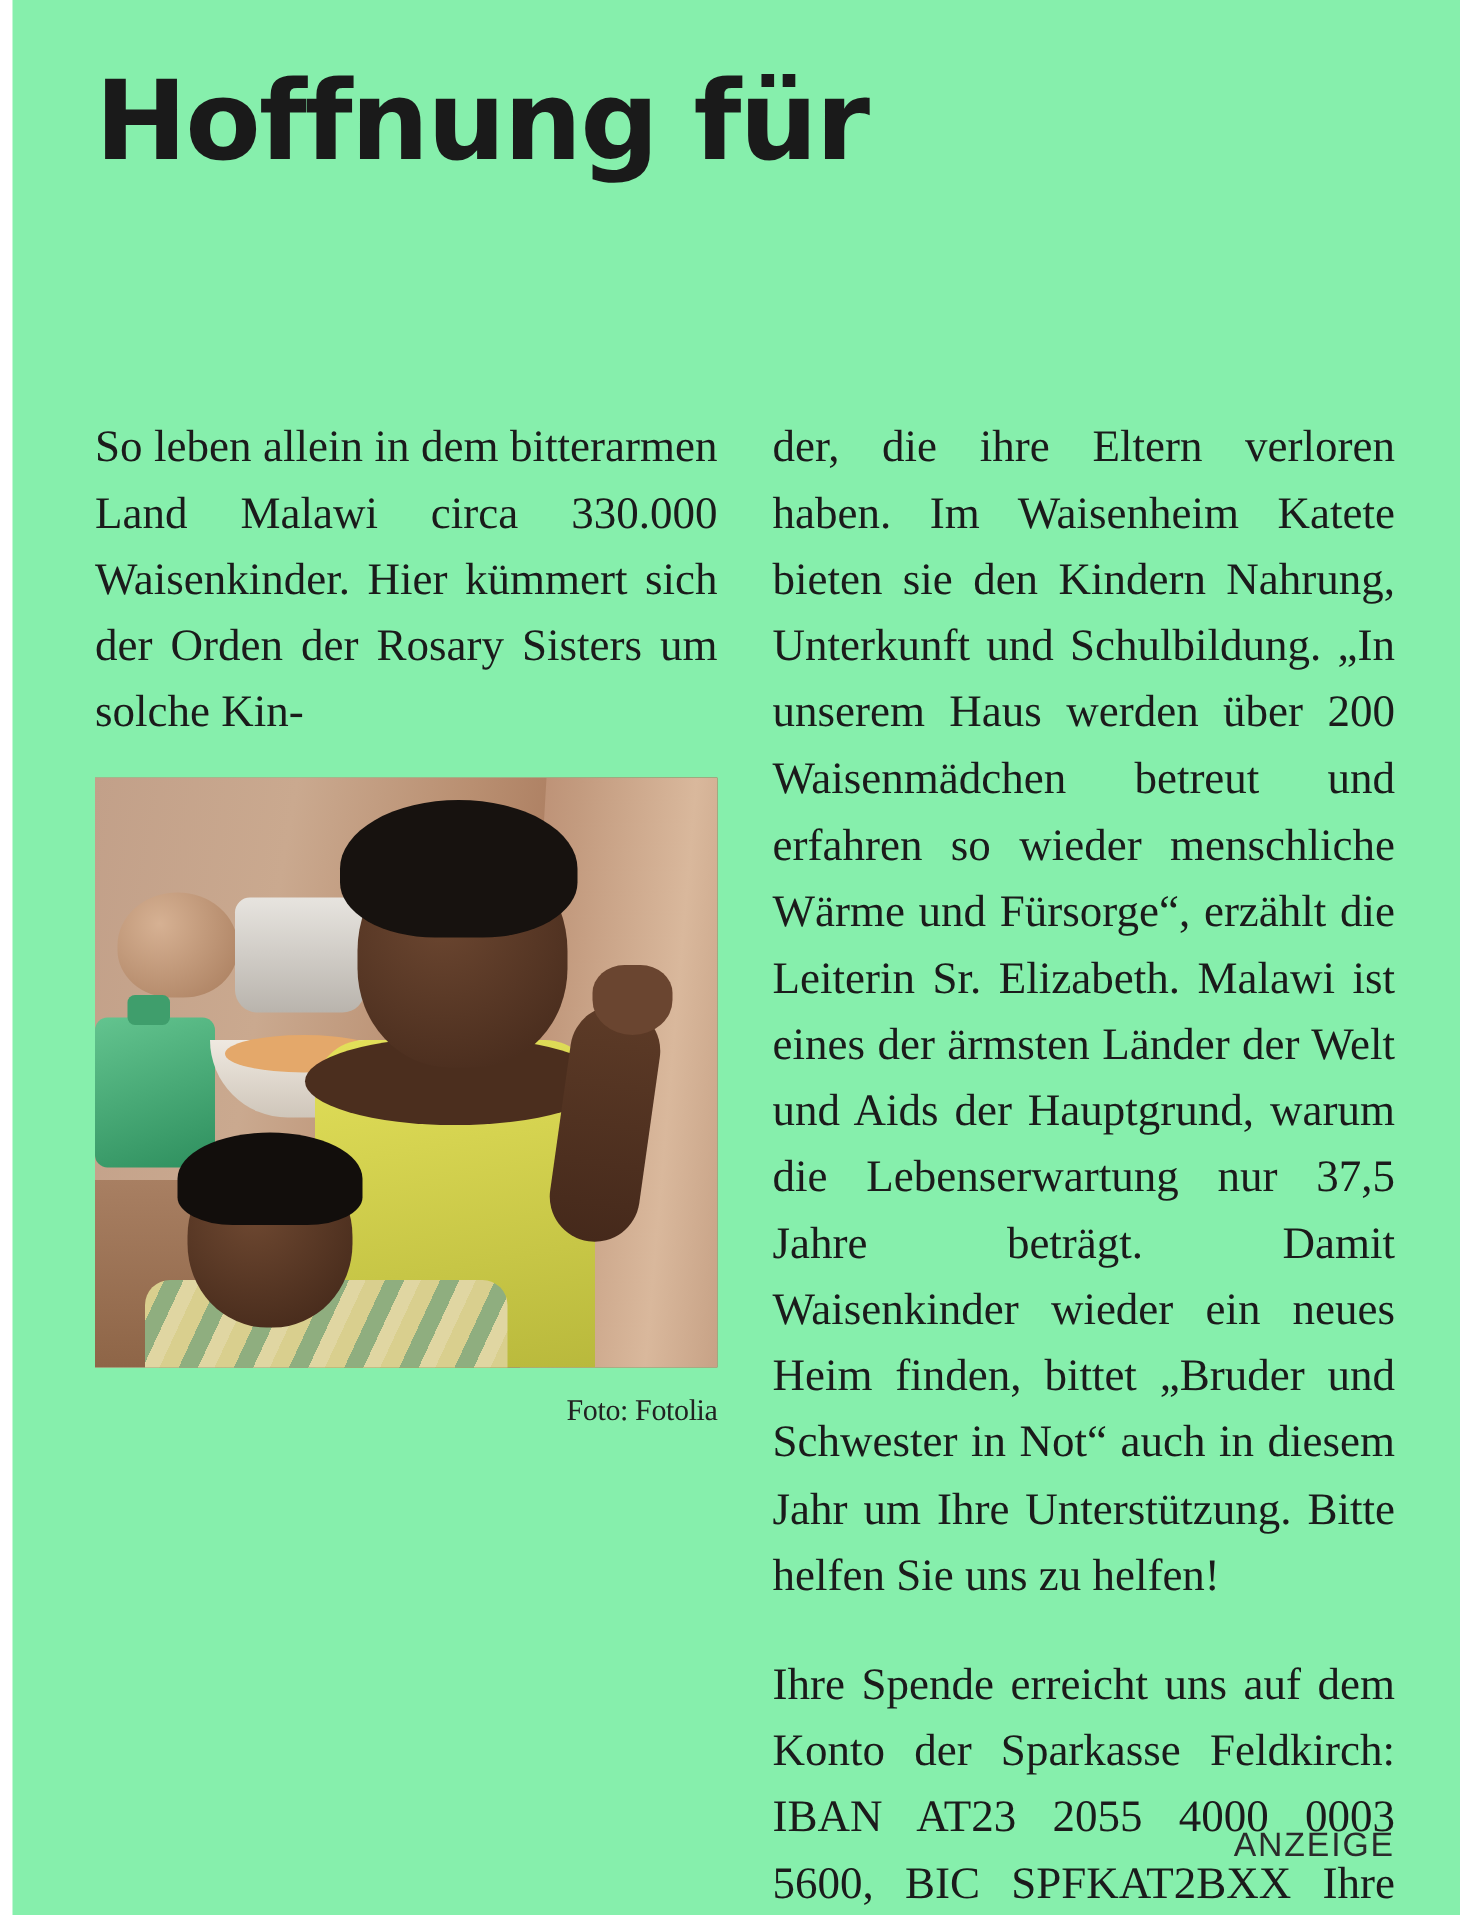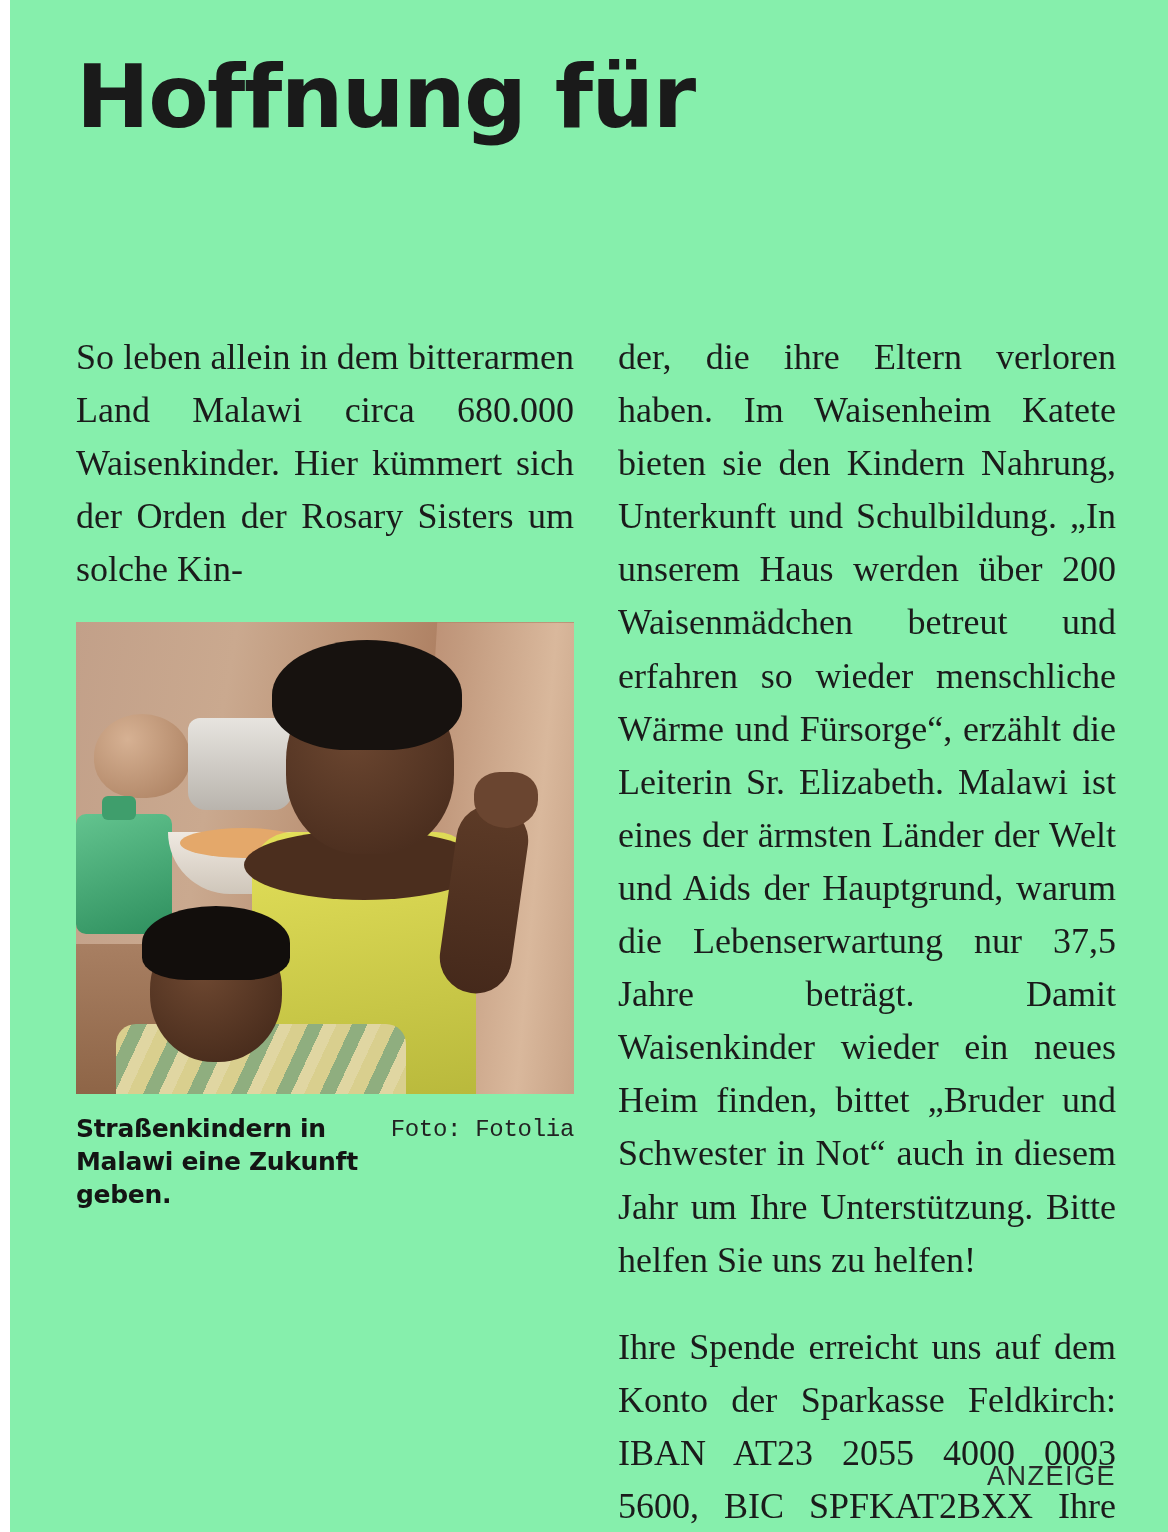--- a/index.html
+++ b/index.html
@@ -224,21 +224,21 @@
     font-family: "DejaVu Sans", sans-serif;
     font-weight: 700;
     font-size: 25px;
     line-height: 1.32;
     color: #141414;
     margin-top: 18px;
     width: 498px;
     letter-spacing: -0.3px;
   }
   .credit {
-    font-family: Liberation Mono, monospace;
+    font-family: Liberation Serif, serif;
     font-weight: 400;
     font-size: 24px;
     color: #222;
     float: right;
     margin-top: 2px;
   }
 
   .anzeige {
     position: absolute;
     right: 0;
@@ -255,21 +255,21 @@
 <div class="page">
   <div class="inner">
 
     <h1 class="headline">
       <span class="l1">Hoffnung für</span>
     </h1>
 
     <div class="columns">
 
       <div class="col col-left">
-        <p class="body-text">So leben allein in dem bitterarmen Land Malawi circa 680.000 Waisenkinder. Hier kümmert sich der Orden der Rosary Sisters um solche Kin-</p>
+        <p class="body-text">So leben allein in dem bitterarmen Land Malawi circa 330.000 Waisenkinder. Hier kümmert sich der Orden der Rosary Sisters um solche Kin-</p>
 
         <div class="photo-wrap">
           <div class="photo">
             <div class="ph-bg"></div>
             <div class="ph-wall"></div>
             <div class="ph-floor"></div>
             <div class="ph-pot1"></div>
             <div class="ph-pot2"></div>
             <div class="ph-can"></div>
             <div class="ph-bowl"></div>
@@ -279,21 +279,20 @@
             <div class="ph-girl-head"></div>
             <div class="ph-girl-hair"></div>
             <div class="ph-arm"></div>
             <div class="ph-hand"></div>
             <div class="ph-sling"></div>
             <div class="ph-baby-head"></div>
             <div class="ph-baby-hair"></div>
           </div>
           <div class="caption">
             <span class="credit">Foto: Fotolia</span>
-            <span>Straßenkindern in Malawi eine Zukunft geben.</span>
           </div>
         </div>
       </div>
 
       <div class="col col-right">
         <p class="body-text">der, die ihre Eltern verloren haben. Im Waisenheim Katete bieten sie den Kindern Nahrung, Unterkunft und Schulbildung. „In unserem Haus werden über 200 Waisenmädchen betreut und erfahren so wieder menschliche Wärme und Fürsorge“, erzählt die Leiterin Sr. Elizabeth. Malawi ist eines der ärmsten Länder der Welt und Aids der Hauptgrund, warum die Lebenserwartung nur 37,5 Jahre beträgt. Damit Waisenkinder wieder ein neues Heim finden, bittet „Bruder und Schwester in Not“ auch in diesem Jahr um Ihre Unterstützung. Bitte helfen Sie uns zu helfen!</p>
         <p class="body-text">Ihre Spende erreicht uns auf dem Konto der Sparkasse Feldkirch: IBAN AT23 2055 4000 0003 5600, BIC SPFKAT2BXX Ihre Spende ist beim Finanzamt absetzbar.</p>
       </div>
 
     </div>

